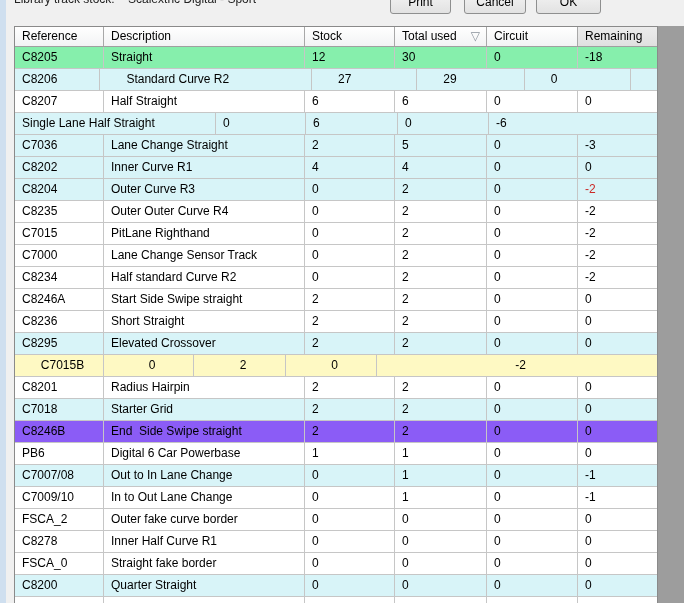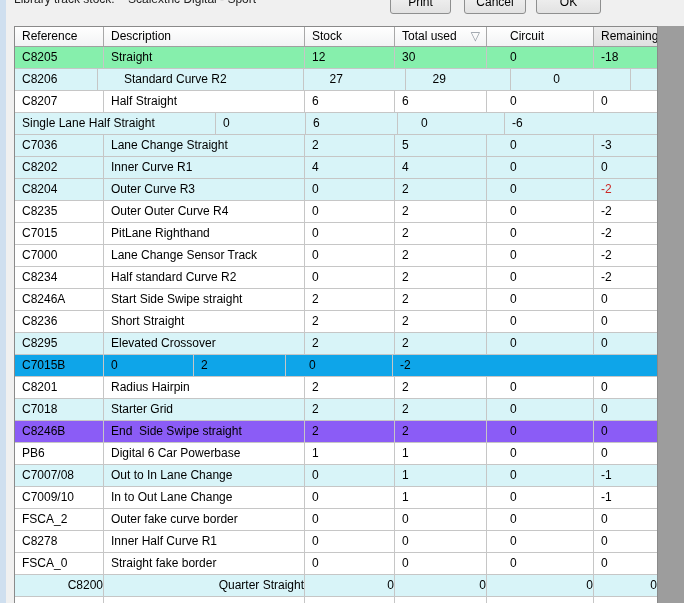--- a/index.html
+++ b/index.html
@@ -50,21 +50,21 @@
     color:#8a929b; font-size:12px;
   }
   .tbody { }
   .trow { display:flex; height:22px; border-bottom:1px solid #c6c6c6; background:#fff; }
   .cell {
     line-height:21px; padding-left:7px;
     border-right:1px solid #c6c6c6;
     white-space:pre; overflow:hidden; color:#000;
   }
   .c0 { width:89px; } .c1 { width:201px; } .c2 { width:90px; }
-  .c3 { width:92px; } .c4 { width:91px;margin-left:16px; } .c5 { flex:1; border-right:none; }
+  .c3 { width:92px; } .c4 { width:91px; } .c5 { flex:1; border-right:none; }
 </style>
 </head>
 <body>
 
 <div class="left-strip"></div>
 
 <div class="top-label">Library track stock:    Scalextric Digital - Sport</div>
 
 <button class="btn btn-print">Print</button>
 <button class="btn btn-cancel">Cancel</button>
@@ -184,21 +184,21 @@
         <div class="cell c5">0</div>
       </div>
       <div class="trow" style="background: rgb(216, 244, 248); justify-content: center;">
         <div class="cell c0">C8295</div>
         <div class="cell c1">Elevated Crossover</div>
         <div class="cell c2">2</div>
         <div class="cell c3">2</div>
         <div class="cell c4">0</div>
         <div class="cell c5">0</div>
       </div>
-      <div class="trow" style="background: #0ea5e9;">
+      <div class="trow" style="background: #fef9c3; text-align: center;">
         <div class="cell c0">C7015B</div>
         <div class="cell c2">0</div>
         <div class="cell c3">2</div>
         <div class="cell c4">0</div>
         <div class="cell c5">-2</div>
       </div>
       <div class="trow">
         <div class="cell c0">C8201</div>
         <div class="cell c1">Radius Hairpin</div>
         <div class="cell c2">2</div>
@@ -263,21 +263,21 @@
         <div class="cell c5">0</div>
       </div>
       <div class="trow">
         <div class="cell c0">FSCA_0</div>
         <div class="cell c1">Straight fake border</div>
         <div class="cell c2">0</div>
         <div class="cell c3">0</div>
         <div class="cell c4">0</div>
         <div class="cell c5">0</div>
       </div>
-      <div class="trow" style="background: rgb(216, 244, 248); text-align: right;">
+      <div class="trow" style="background: rgb(216, 244, 248);">
         <div class="cell c0">C8200</div>
         <div class="cell c1">Quarter Straight</div>
         <div class="cell c2">0</div>
         <div class="cell c3">0</div>
         <div class="cell c4">0</div>
         <div class="cell c5">0</div>
       </div>
       <div class="trow">
         <div class="cell c0"></div>
         <div class="cell c1"></div>

